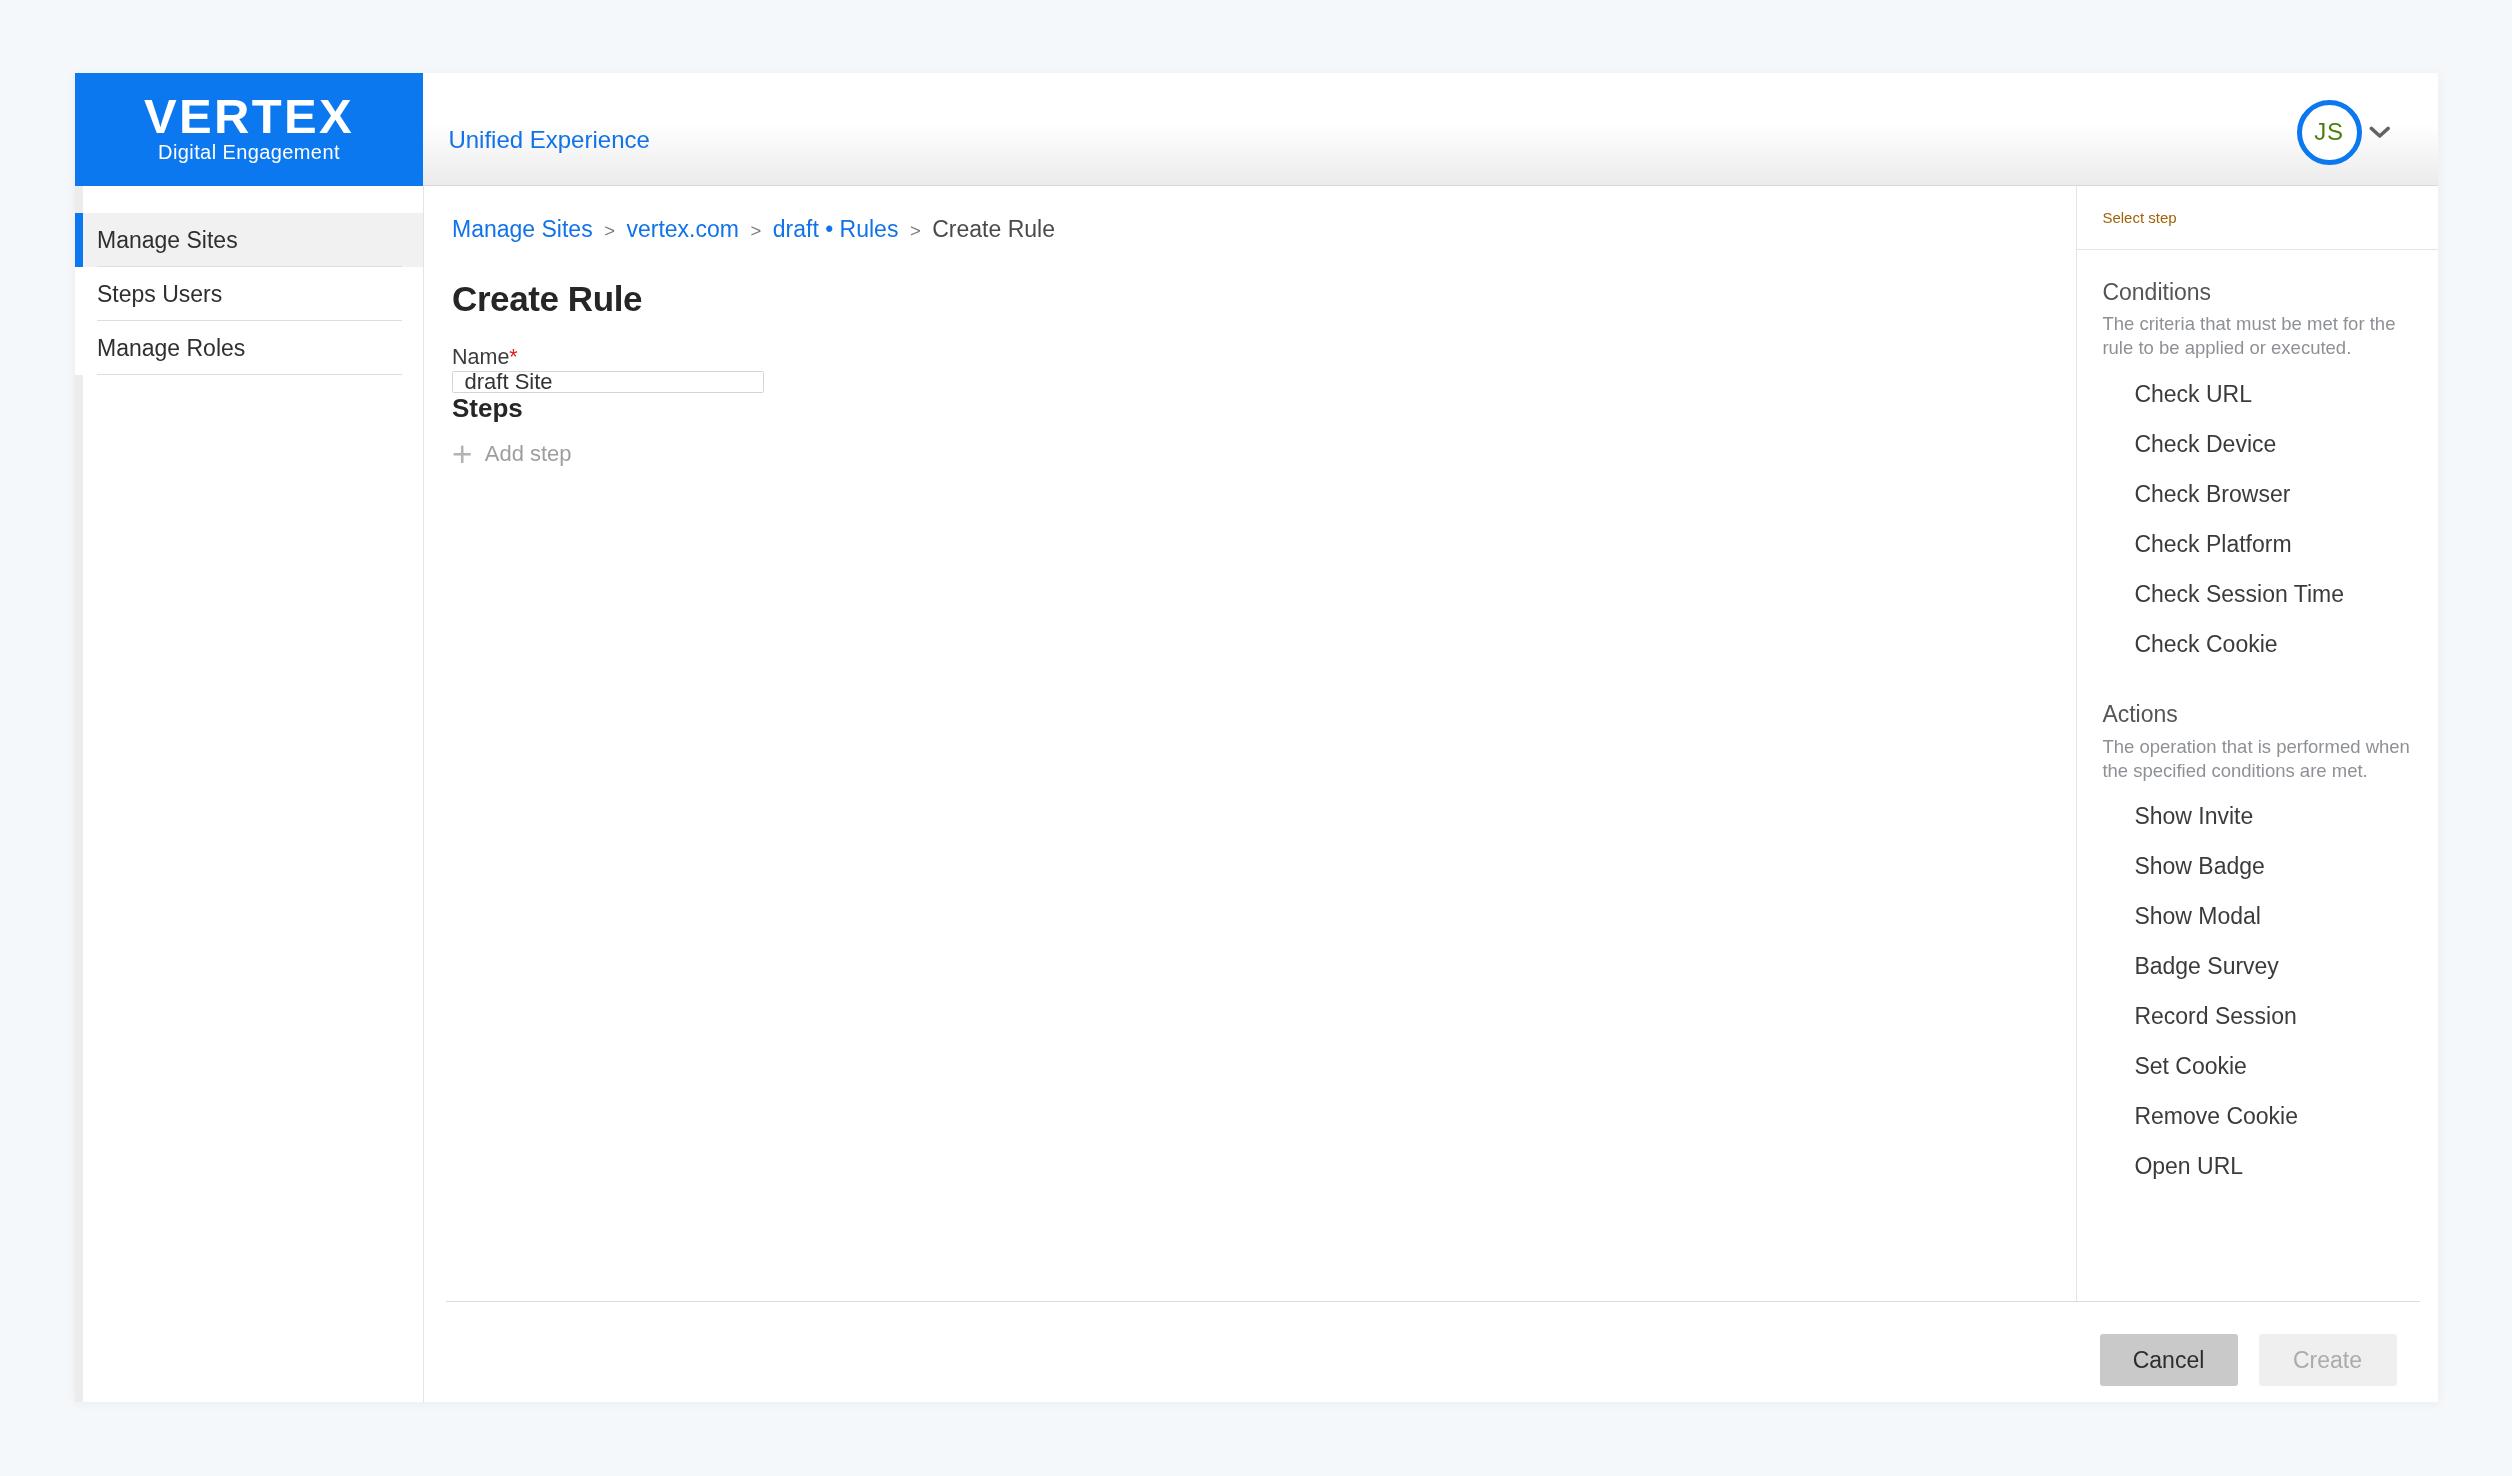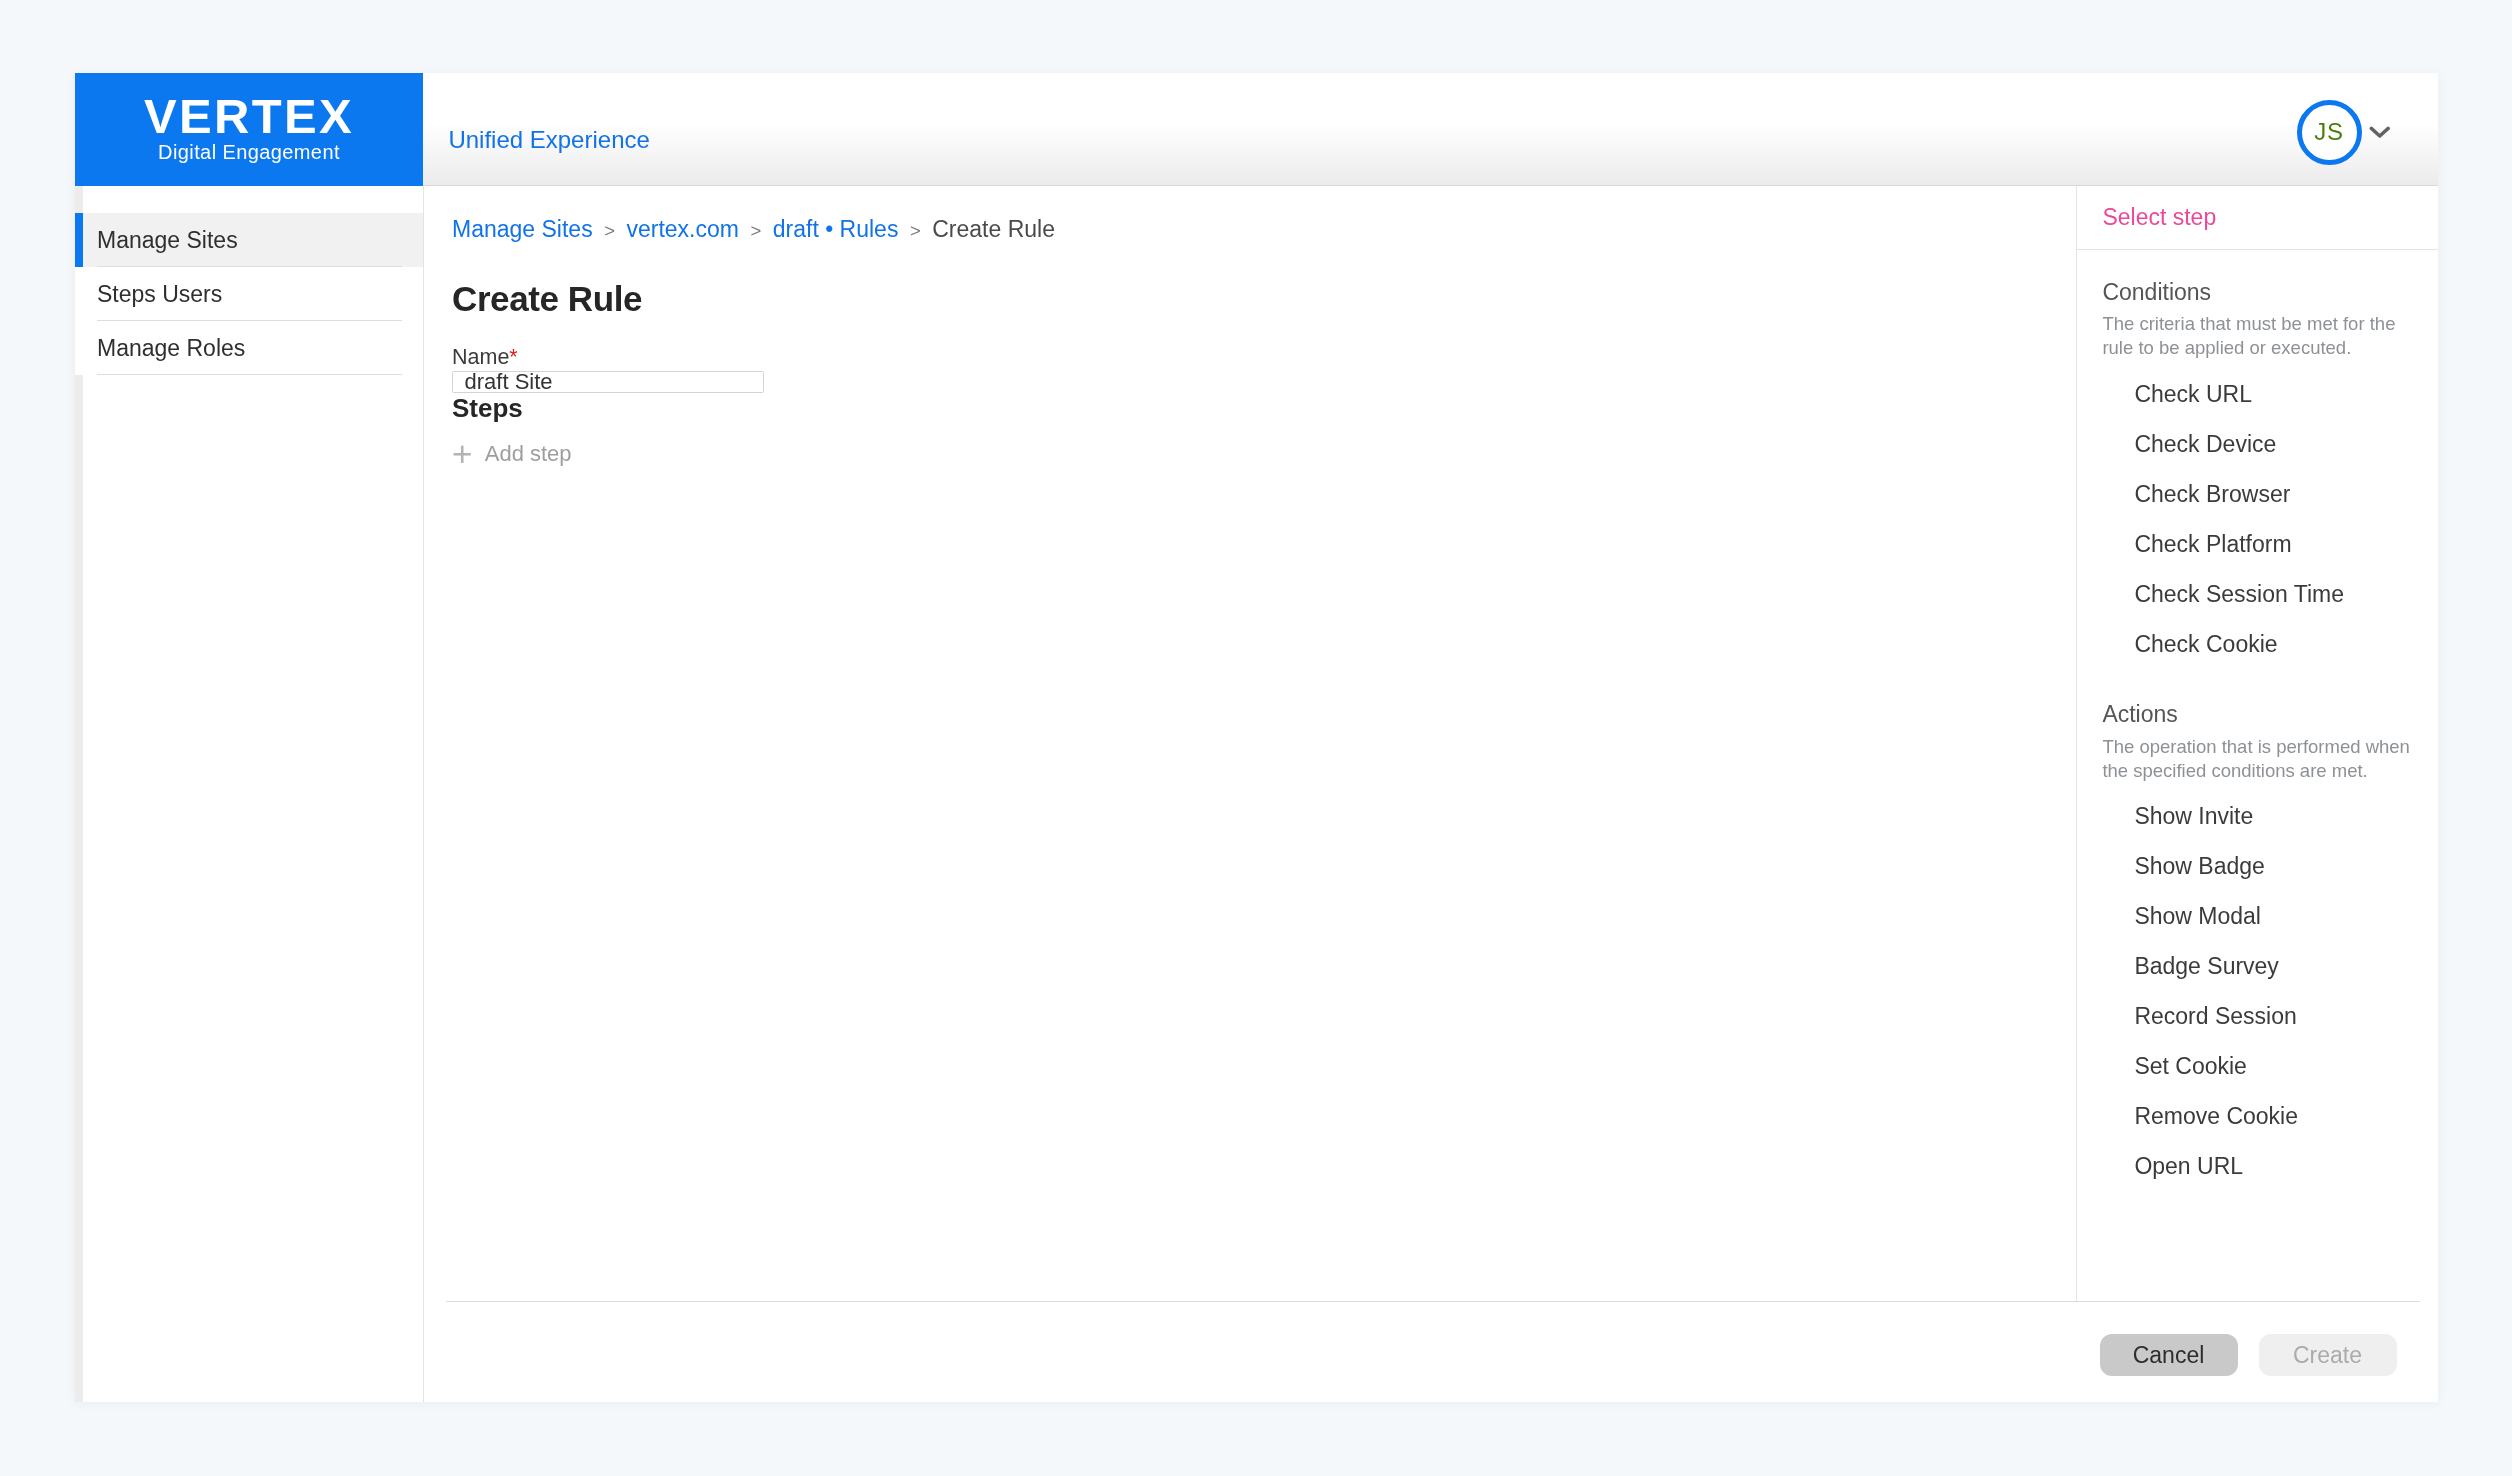--- a/index.html
+++ b/index.html
@@ -83,21 +83,21 @@
     font-family:inherit; font-size:22px; color:#333333; padding:0 11.5px; outline:none;
   }
   .steps-title { font-size:26px; line-height:31px; font-weight:700; color:#262626; }
   .add-step { margin-top:14px; height:31px; display:inline-flex; align-items:center; gap:12.3px; cursor:pointer; }
   .plus-icon { font-size:35px; font-weight:300; color:#b3b3b3; line-height:31px; }
   .add-step-label { font-size:22px; color:#9e9e9e; }
   
   .right-panel { width:362px; flex:0 0 auto; border-left:1.5px solid #e3e3e3; display:flex; flex-direction:column; }
   .panel-header {
     height:64px; flex:0 0 auto; display:flex; align-items:center;
-    padding-left:25.4px; font-size:23px; color:#ec4899;
+    padding-left:25.4px; font-size:15px; color:#a16207;
     border-bottom:1.5px solid #e3e3e3;
     text-align:right;
   }
   .panel-body { padding:28px 21.5px 0 25.4px; overflow:hidden; }
   .panel-section-heading { font-size:23px; line-height:28px; font-weight:400; color:#555555; }
   .panel-desc { margin-top:6.2px; width:308px; font-size:18.5px; line-height:24px; color:#8d9196; }
   .panel-items { list-style:none; margin-top:9.2px; }
   .panel-items li {
     height:50px; display:flex; align-items:center;
     padding-left:32px; font-size:23px; color:#3b3b3b; cursor:pointer;
@@ -105,21 +105,21 @@
   .panel-section + .panel-section { margin-top:31px; }
   
   .footer {
     height:101px; flex:0 0 auto;
     margin:0 18.5px 0 22px;
     border-top:1.5px solid #dcdcdc;
     display:flex; justify-content:flex-end; align-items:flex-start;
     padding-top:32px; padding-right:23px; gap:21px;
   }
   .btn {
-    width:138px; height:42px; border:none; border-radius:12px;
+    width:138px; height:52px; border:none; border-radius:3px;
     font-family:inherit; font-size:23px; cursor:pointer;
   }
   .btn-cancel { background:#c9c9c9; color:#2d2d2d; }
   .btn-create { background:#efefef; color:#ababab; cursor:default; }
 </style>
 </head>
 <body>
 
 <div class="card">
 

